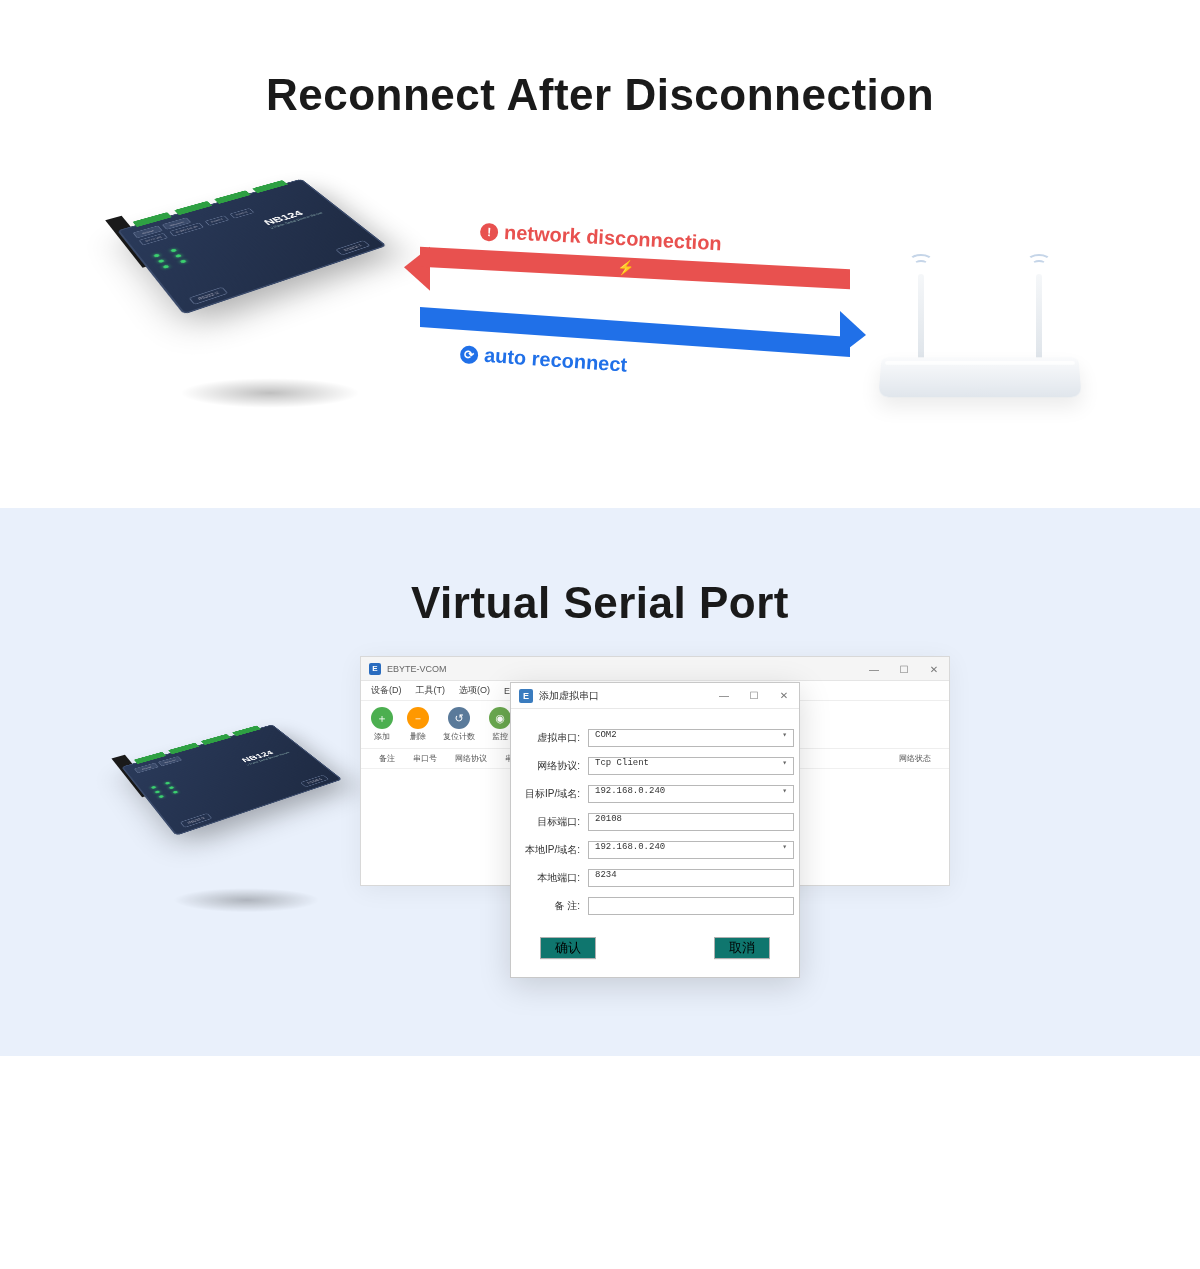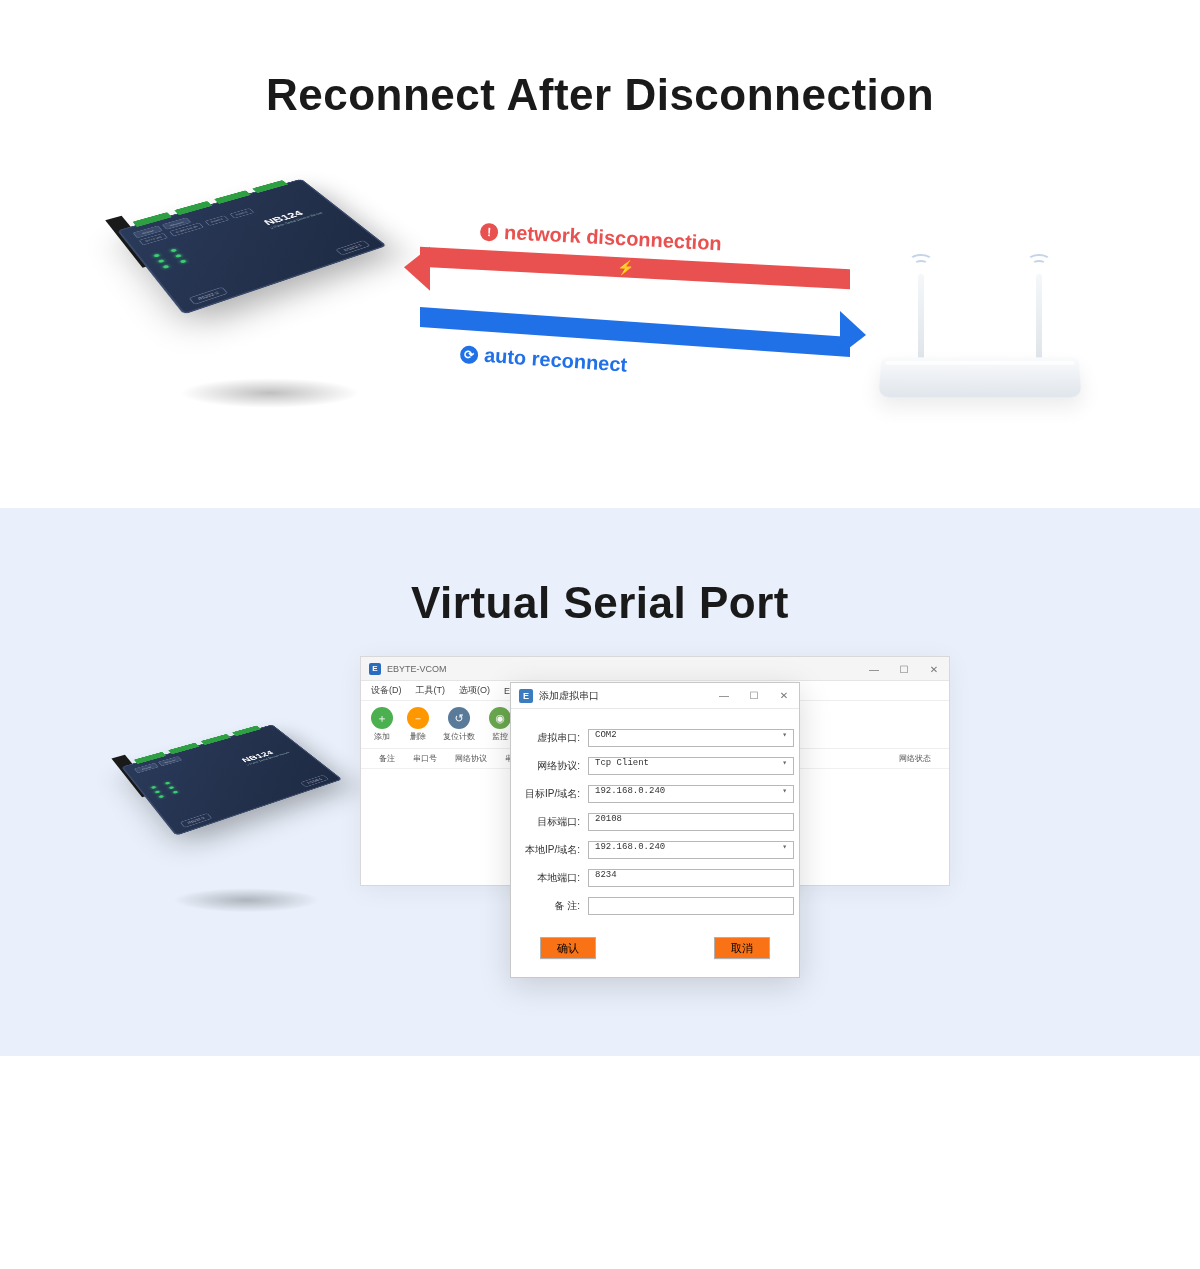--- a/index.html
+++ b/index.html
@@ -112,21 +112,21 @@
     font-size: 10px; text-align: left;
   }
   .dlg-title { height: 26px; background: #fff; border-bottom: 1px solid #e8e8e8; display:flex; align-items:center; padding:0 8px; font-size:10px; color:#333; position:relative; }
   .dlg-title .win-icon { width:14px; height:14px; background:#3a7cbf; color:#fff; font-size:9px; font-weight:700; display:inline-flex; align-items:center; justify-content:center; margin-right:6px; border-radius:2px; }
   .dlg-body { padding: 20px 5px 14px; }
   .form-row { display:flex; align-items:center; margin-bottom: 10px; }
   .form-row label { width: 72px; font-size: 10px; color:#333; text-align:right; padding-right:8px; }
   .form-row .field { flex:1; height:18px; border:1px solid #b8b8b8; background:#fff; font-size:9px; padding:0 6px; display:flex; align-items:flex-start; justify-content:space-between; color:#333; font-family: "Courier New", monospace; }
   .field .caret { font-size:8px; color:#666; }
   .dlg-btns { display:flex; justify-content:space-between; padding: 12px 24px 0; }
-  .dlg-btn { width:56px; height:22px; border:1px solid #b0b0b0; background:#f97316; font-size:11px; display:flex; align-items:center; justify-content:center; box-shadow: 0 1px 0 rgba(0,0,0,0.05); font-family: Liberation Serif, serif; }
+  .dlg-btn { width:56px; height:22px; border:1px solid #b0b0b0; background:#0f766e; font-size:13px; display:flex; align-items:center; justify-content:center; box-shadow: 0 1px 0 rgba(0,0,0,0.05); font-family: Liberation Serif, serif; }
 </style>
 </head>
 <body>
 
 <div class="section section-1">
   <h1 class="title">Reconnect After Disconnection</h1>
 
   <div class="illus1">
 
     <div class="device">

